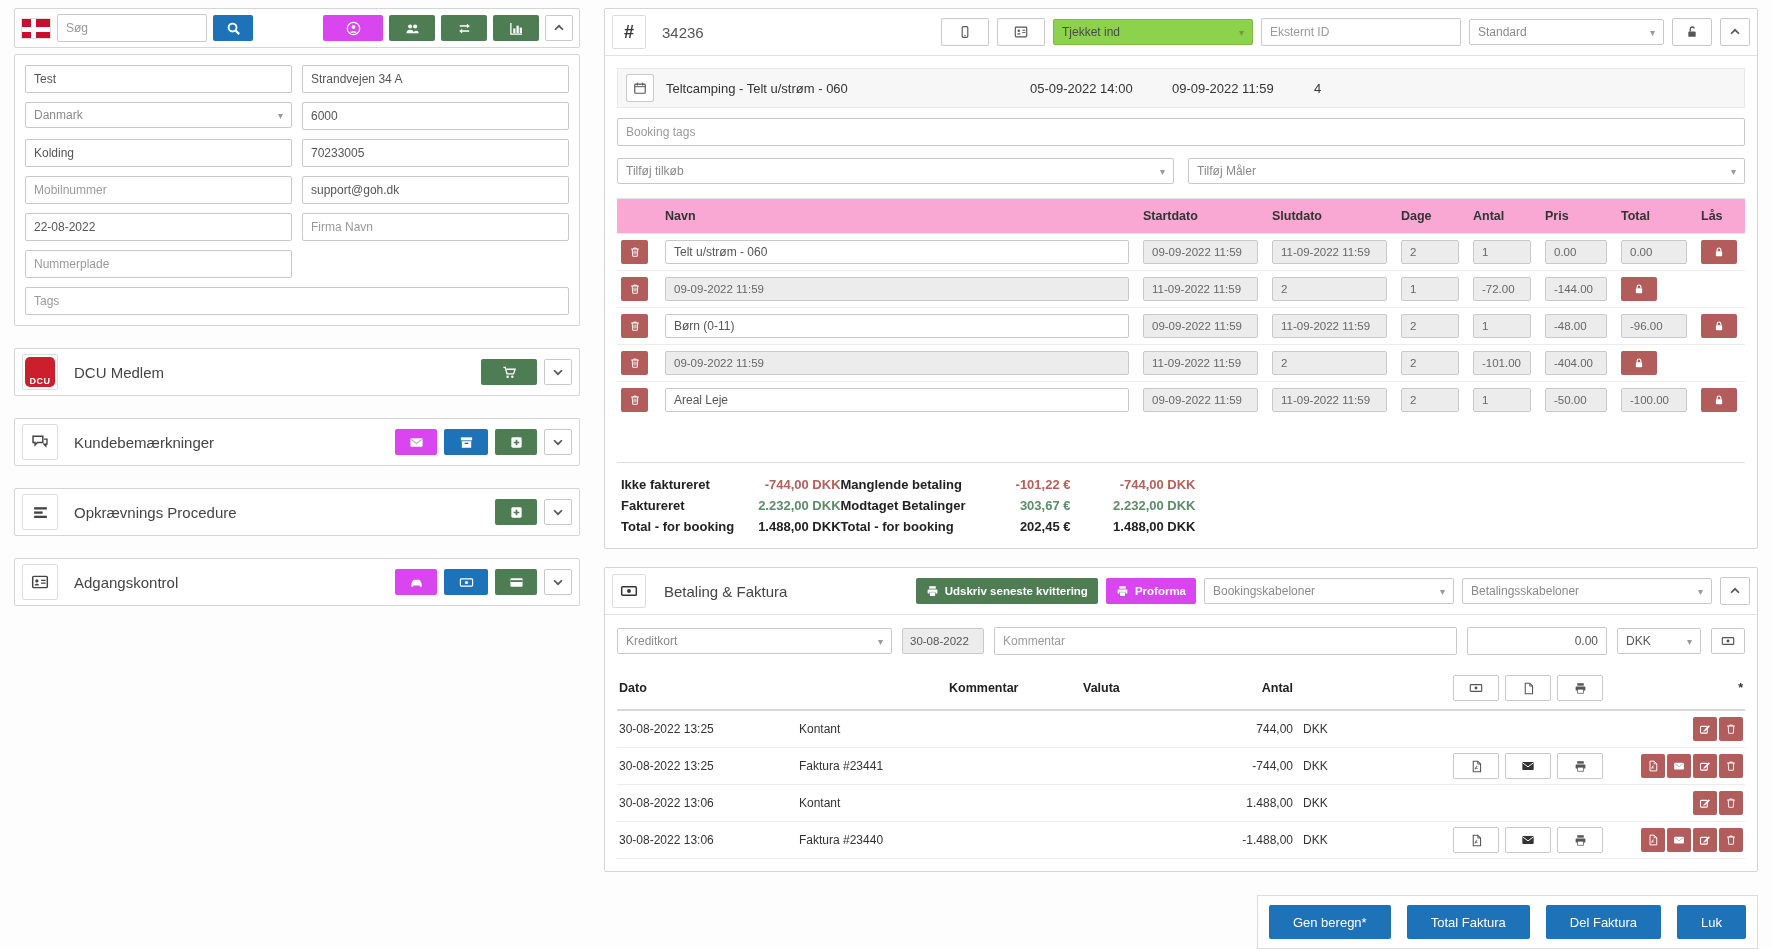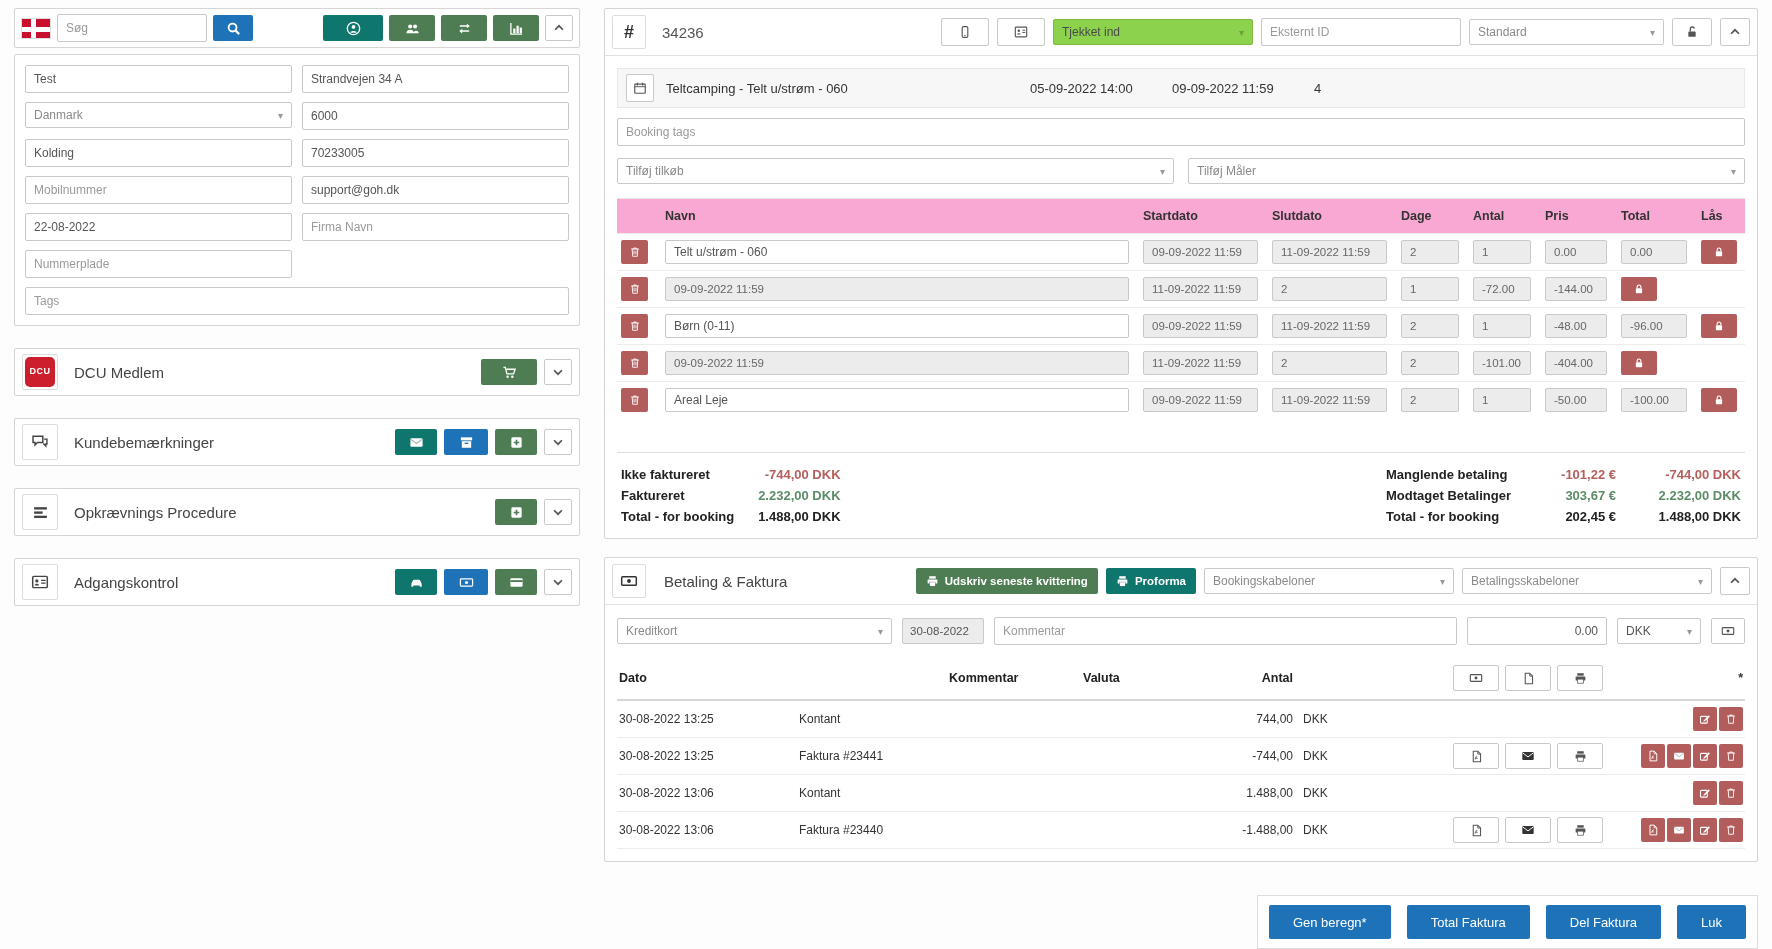--- a/index.html
+++ b/index.html
@@ -29,21 +29,21 @@
   }
   .sel .caret { color:#999; font-size:10px; margin-left:8px; }
   .btn {
     display:inline-flex; align-items:center; justify-content:center;
     border:none; border-radius:2px; cursor:pointer; color:#fff; flex:none;
     font-family:"Liberation Sans",sans-serif;
   }
   .btn.white  { background:#fff; border:1px solid #c9c9c9; color:#555; }
   .btn.blue   { background:#1e73b8; }
   .btn.green  { background:#4e7d54; }
-  .btn.yellow { background:#0f766e; }
+  .btn.yellow { background:#d946ef; }
   .btn.red    { background:#b25c5c; }
   .ic { display:block; }
 
   
   .left-col  { position:absolute; left:14px;  top:8px; width:566px; }
   .right-col { position:absolute; left:604px; top:8px; width:1154px; }
 
   
   .hdr-bar { display:flex; align-items:center; padding:5px 6px; gap:6px; height:40px; }
   .flag {
@@ -64,21 +64,21 @@
 
   
   .section { margin-top:22px; height:48px; display:flex; align-items:center; padding:0 7px; gap:0; }
   .icon-box {
     width:36px; height:36px; border:1px solid #ddd; background:#fff; border-radius:2px;
     display:flex; align-items:center; justify-content:center; color:#444; flex:none;
   }
   .dcu-logo {
     width:30px; height:30px; background:#cc1f2e; border-radius:5px; color:#fff;
     display:flex; align-items:flex-end; justify-content:center;
-    font-size:9px; font-weight:bold; padding-bottom:11px; letter-spacing:.5px;
+    font-size:9px; font-weight:bold; padding-bottom:1px; letter-spacing:.5px;
   }
   .section-title { font-size:15px; color:#444; margin-left:16px; flex:1; }
   .section-btns { display:flex; gap:7px; align-items:center; }
 
   
   .p-head {
     display:flex; align-items:center; padding:6px 7px; gap:8px;
     border-bottom:1px solid #e2e2e2;
   }
   .hash-box {
@@ -107,21 +107,21 @@
   .it-head {
     margin-top:14px; padding:10px 4px; background:#f9a8d4; border-top:1px solid #e3e3e3;
     font-weight:bold; font-size:12.5px; color:#333;
   }
   .it-row { padding:6px 4px; border-top:1px solid #ececec; }
   .it-row .inp { height:24px; }
   .rbtn { width:27px; height:24px; }
   .rbtn.lockb { width:36px; }
 
   .sum-wrap {
-    display:flex; justify-content:space-between; margin-top:34px;
+    display:flex; margin-top:44px;
     border-top:1px solid #ddd; padding:14px 4px 4px;
   }
   .sum-left  { display:grid; grid-template-columns:auto auto; column-gap:24px; row-gap:6px; }
   .sum-right { display:grid; grid-template-columns:auto 95px 115px; column-gap:10px; row-gap:6px; }
   .sum-label { font-weight:bold; font-size:13px; color:#222; }
   .sum-val { font-size:13px; font-weight:bold; text-align:right; }
   .neg { color:#b5605c; } .pos { color:#5d8c68; } .tot { color:#222; }
 
   
   .pay-panel { margin-top:18px; }

